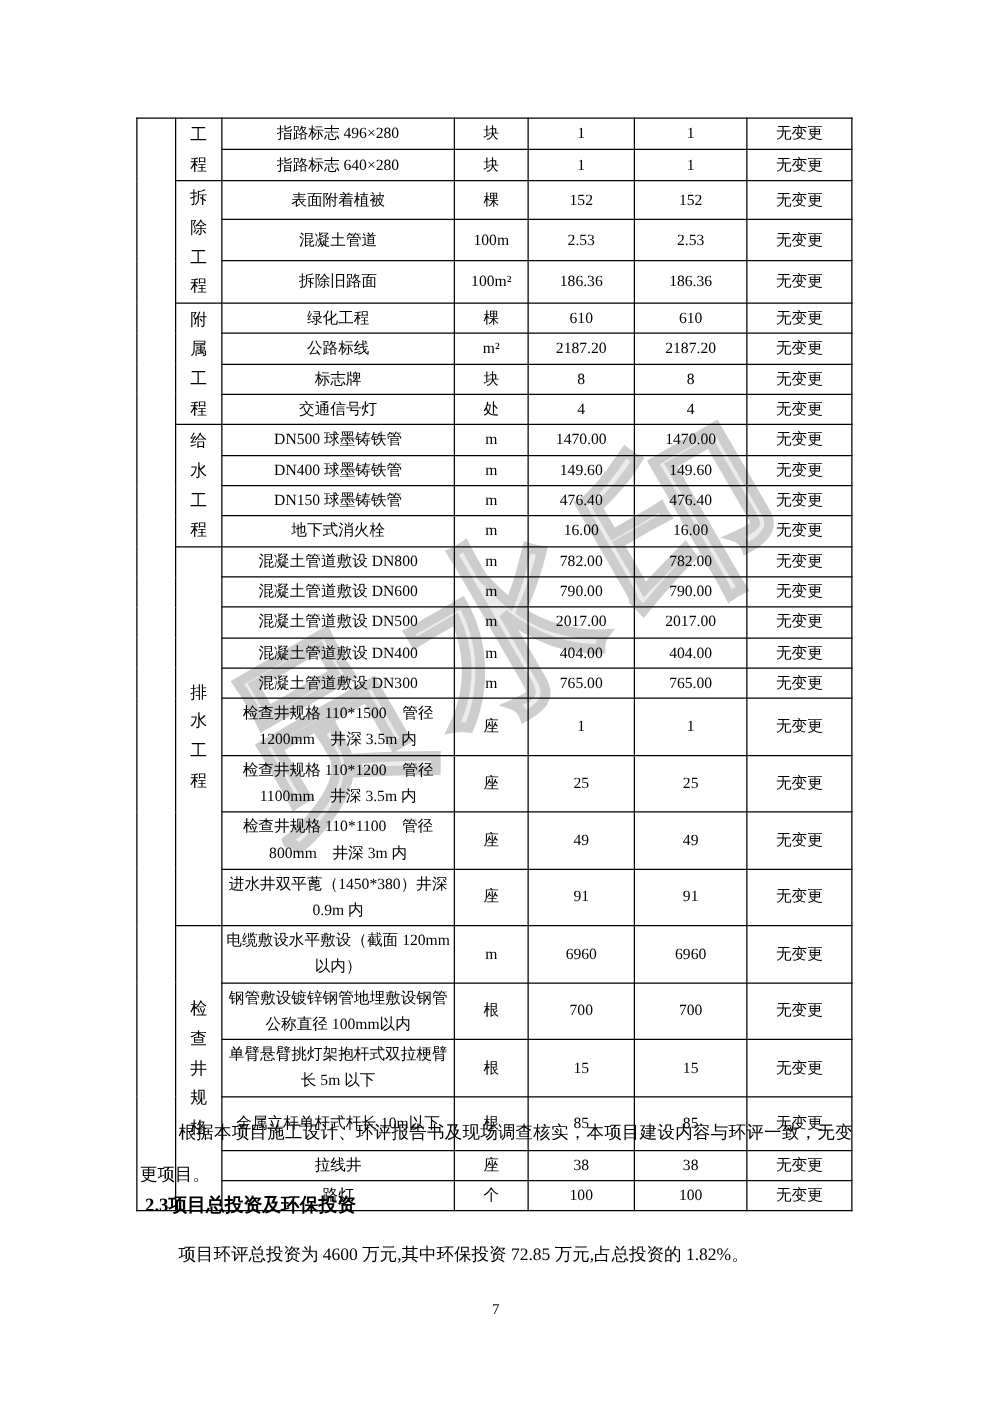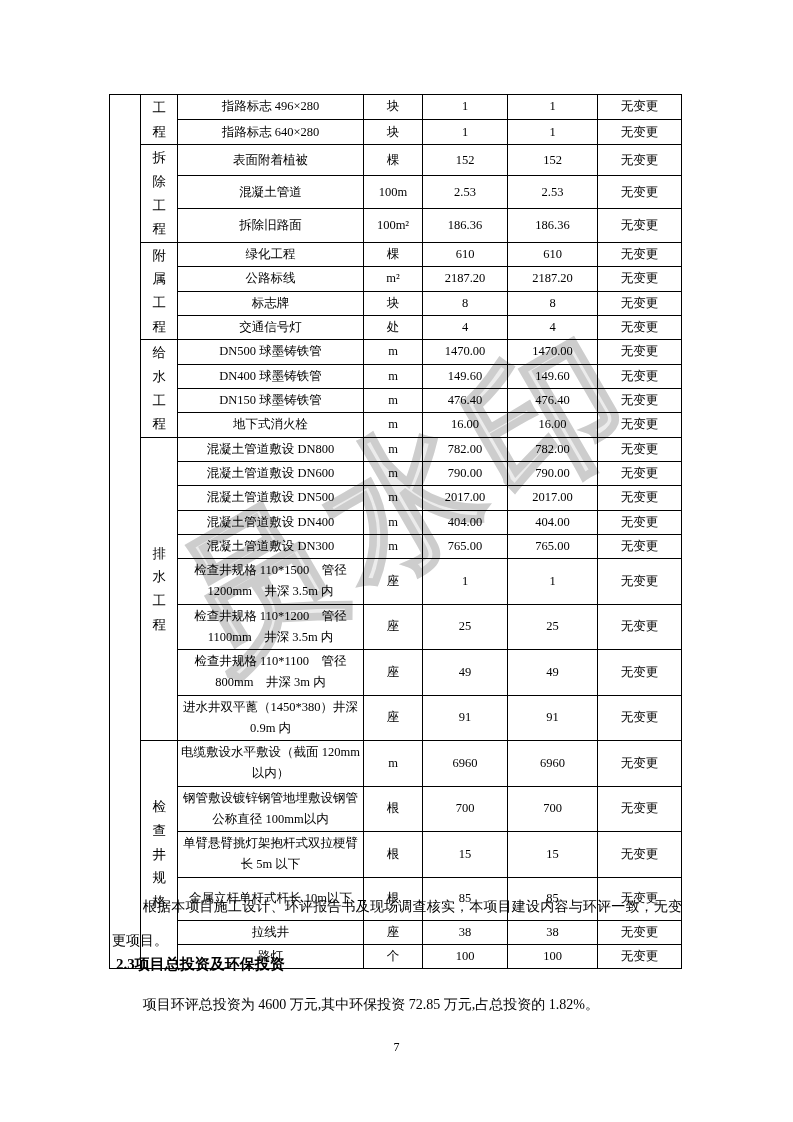--- a/index.html
+++ b/index.html
@@ -48,21 +48,20 @@
   }
   td.spacer-cell { width:31px; }
   td.cat-cell { width:37px; }
   .cat-text {
     display:inline-block;
     width:14px;
     word-break:break-all;
     line-height:1.75;
     font-size:13.5px;
     letter-spacing:0;
-    text-align:right;
   }
   td.item-cell { width:186px; }
   td.unit-cell { width:59px; font-size:12px; }
   td.value-design-cell { width:85px; }
   td.value-actual-cell { width:90px; }
   td.remark-cell { width:84px; font-size:13px; }
   
   .para {
     position:absolute;
     left:112px;

